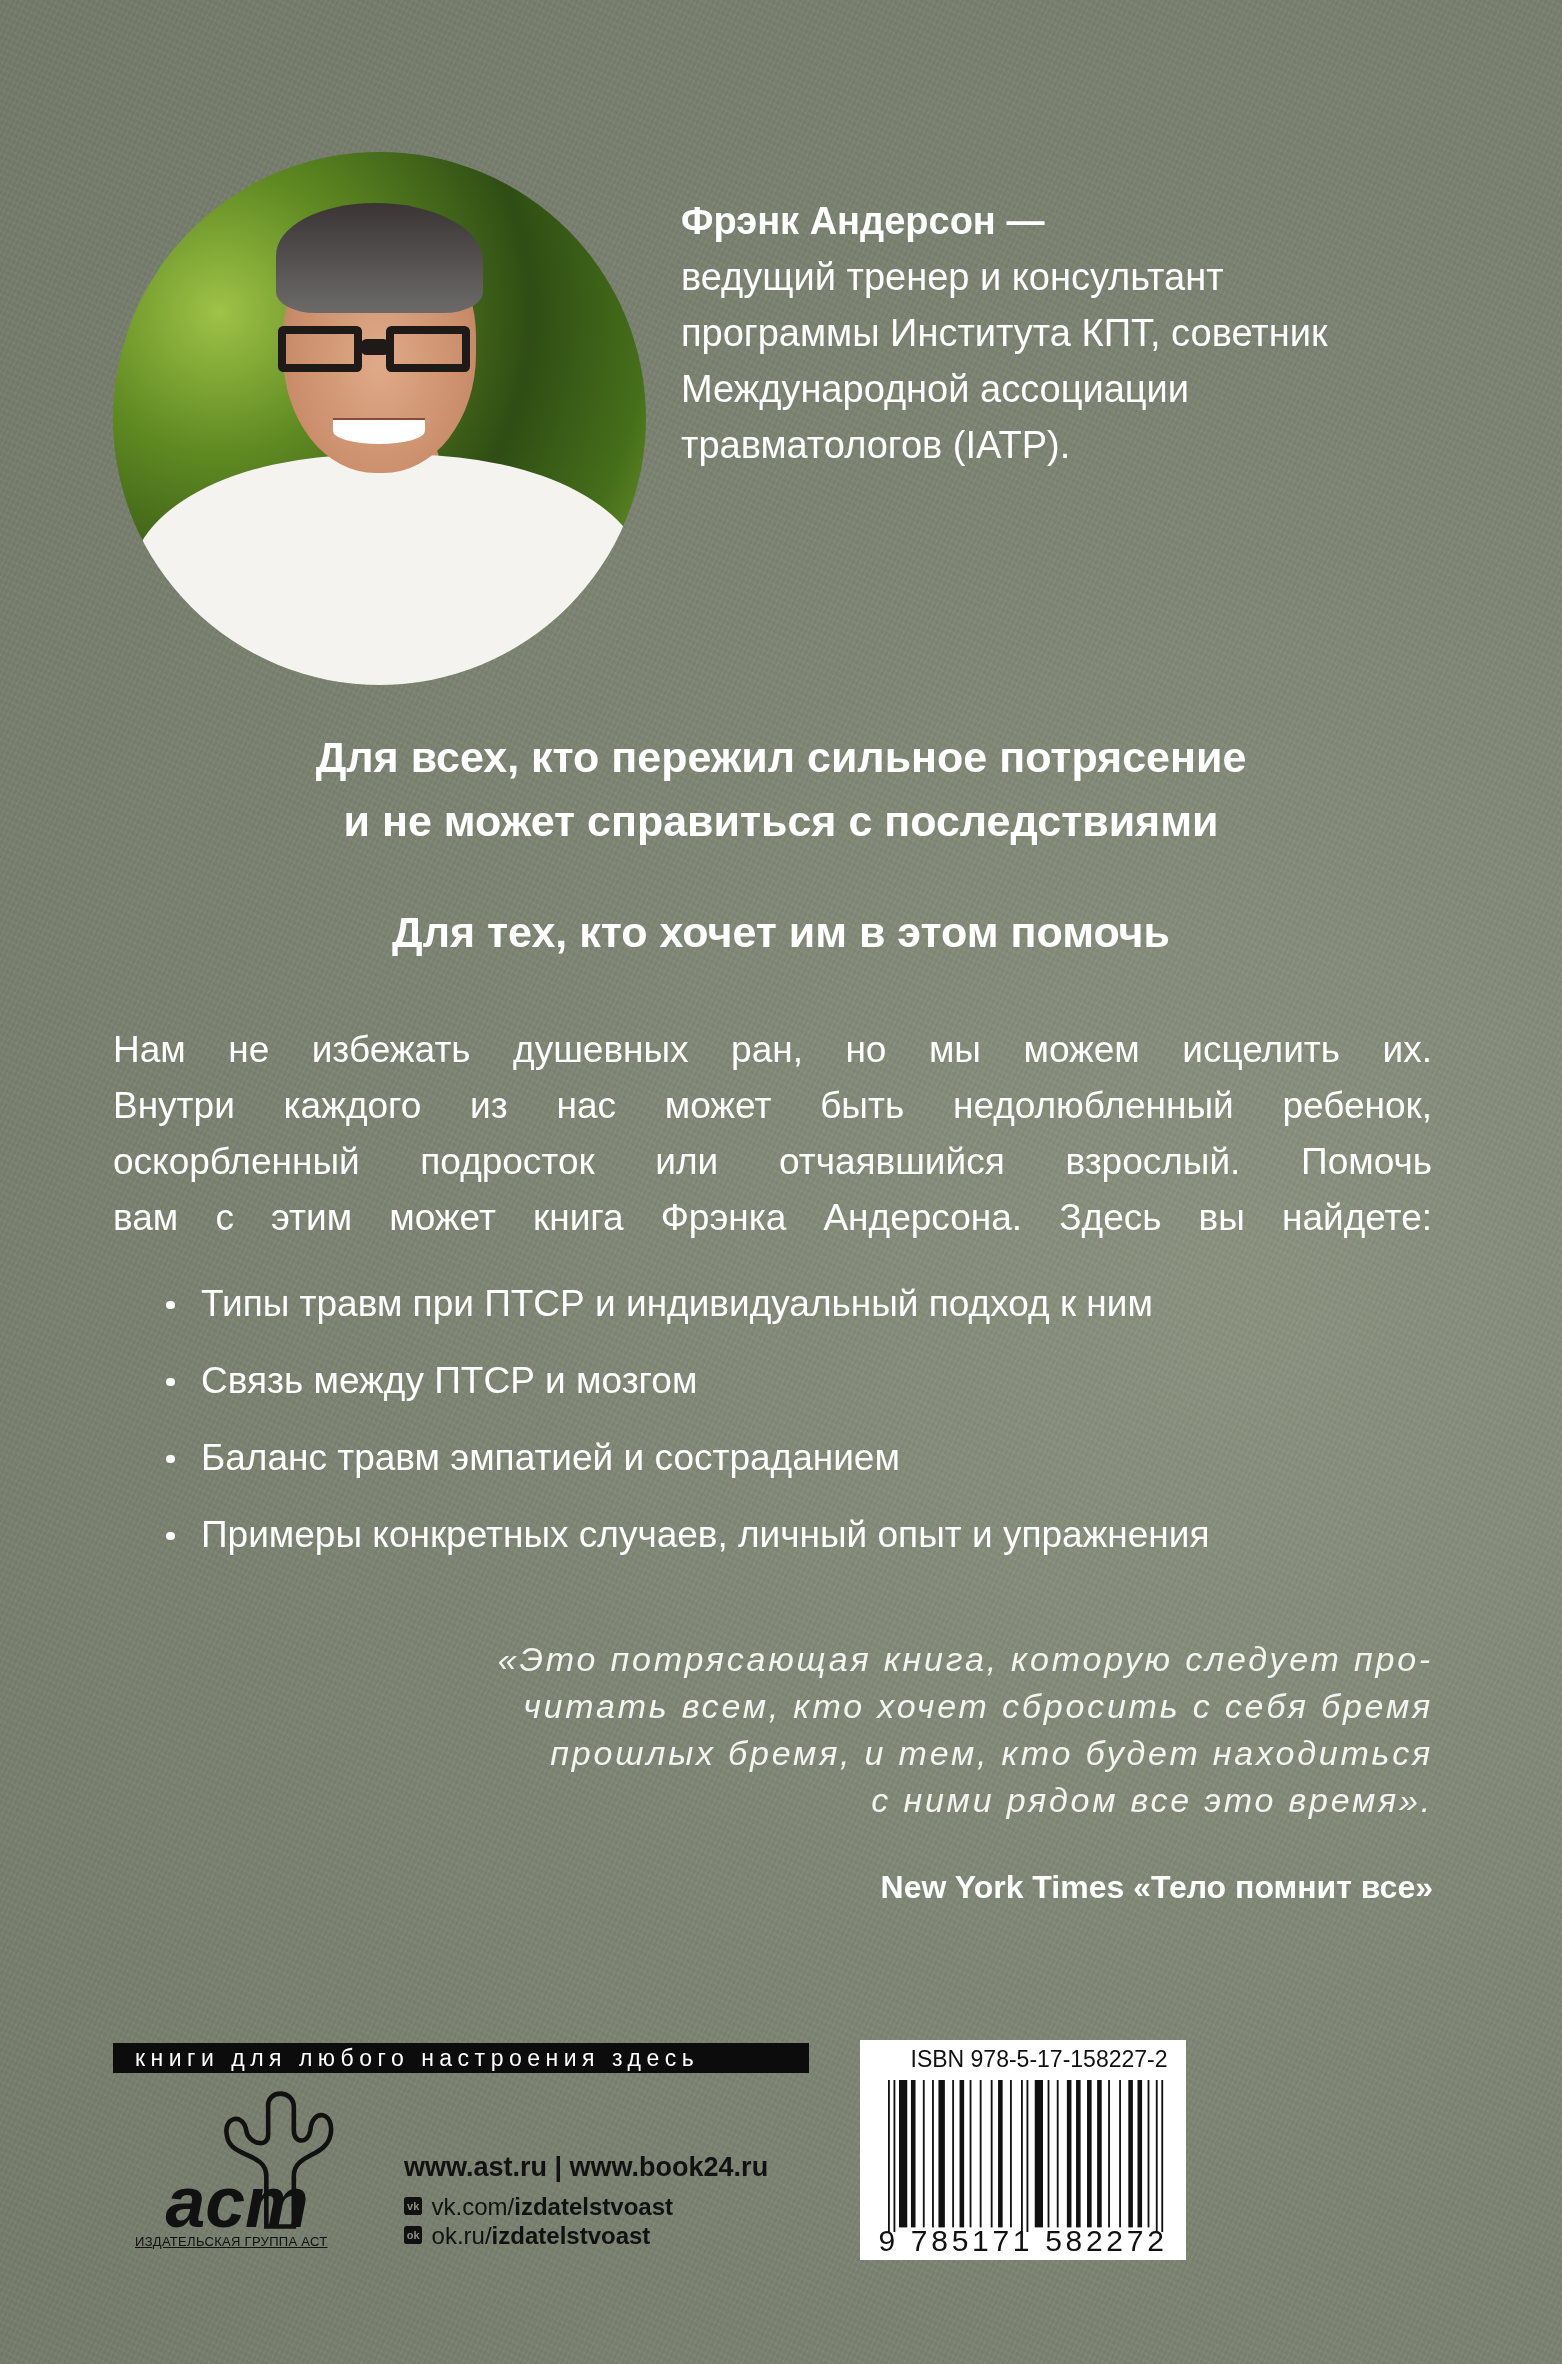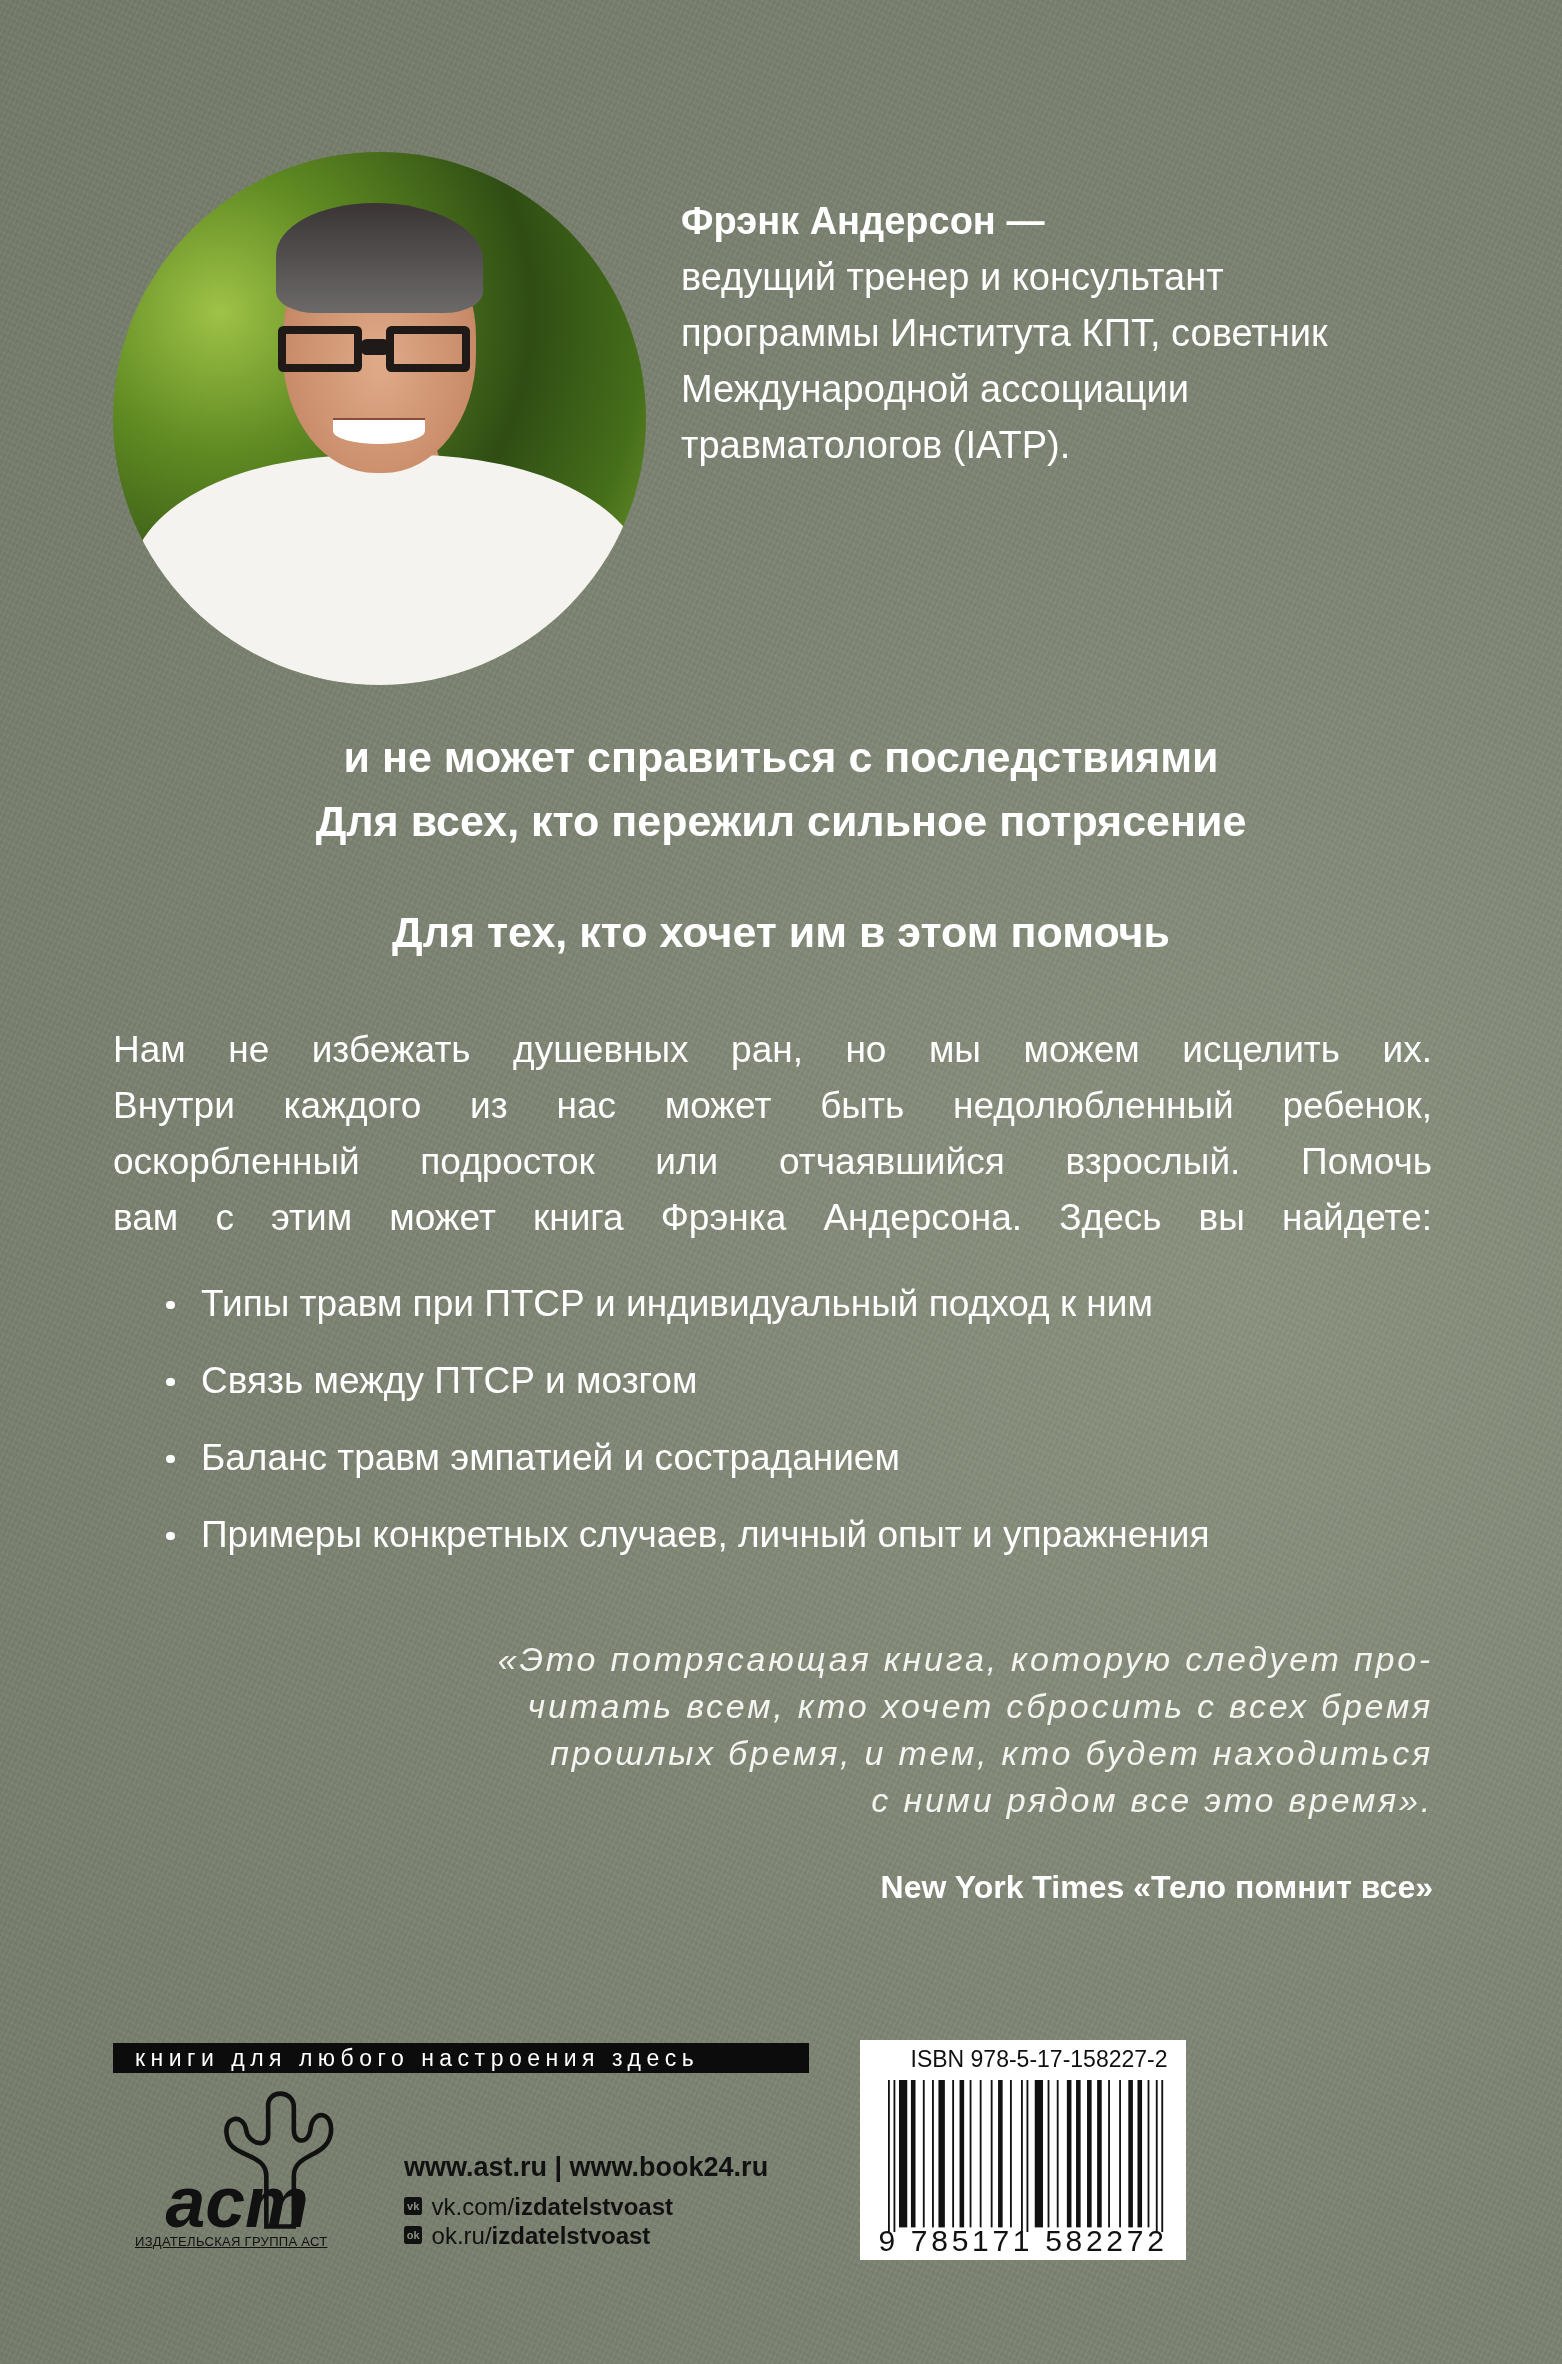--- a/index.html
+++ b/index.html
@@ -101,42 +101,42 @@
 
 <div class="bio">
   <span class="name">Фрэнк Андерсон —</span>
   <span style="display:block">ведущий тренер и консультант</span>
   <span style="display:block">программы Института КПТ, советник</span>
   <span style="display:block">Международной ассоциации</span>
   <span style="display:block">травматологов (IATP).</span>
 </div>
 
 <div class="headline h1">
+  <div>Для всех, кто пережил сильное потрясение</div>
   <div>и не может справиться с последствиями</div>
-  <div>Для всех, кто пережил сильное потрясение</div>
 </div>
 <div class="headline h2">Для тех, кто хочет им в этом помочь</div>
 
 <div class="intro">
   <span>Нам не избежать душевных ран, но мы можем исцелить их.</span>
   <span>Внутри каждого из нас может быть недолюбленный ребенок,</span>
   <span>оскорбленный подросток или отчаявшийся взрослый. Помочь</span>
   <span>вам с этим может книга Фрэнка Андерсона. Здесь вы найдете:</span>
 </div>
 
 <ul class="bullets">
   <li>Типы травм при ПТСР и индивидуальный подход к ним</li>
   <li>Связь между ПТСР и мозгом</li>
   <li>Баланс травм эмпатией и состраданием</li>
   <li>Примеры конкретных случаев, личный опыт и упражнения</li>
 </ul>
 
 <div class="quote">
   <span>«Это потрясающая книга, которую следует про-</span>
-  <span>читать всем, кто хочет сбросить с всех бремя</span>
+  <span>читать всем, кто хочет сбросить с себя бремя</span>
   <span>прошлых бремя, и тем, кто будет находиться</span>
   <span>с ними рядом все это время».</span>
 </div>
 <div class="attrib">
   <span>New York Times «Тело помнит все»</span>
 </div>
 
 <div class="tagline-bar">книги для любого настроения здесь</div>
 
 <svg class="logo" viewBox="0 0 200 180">

